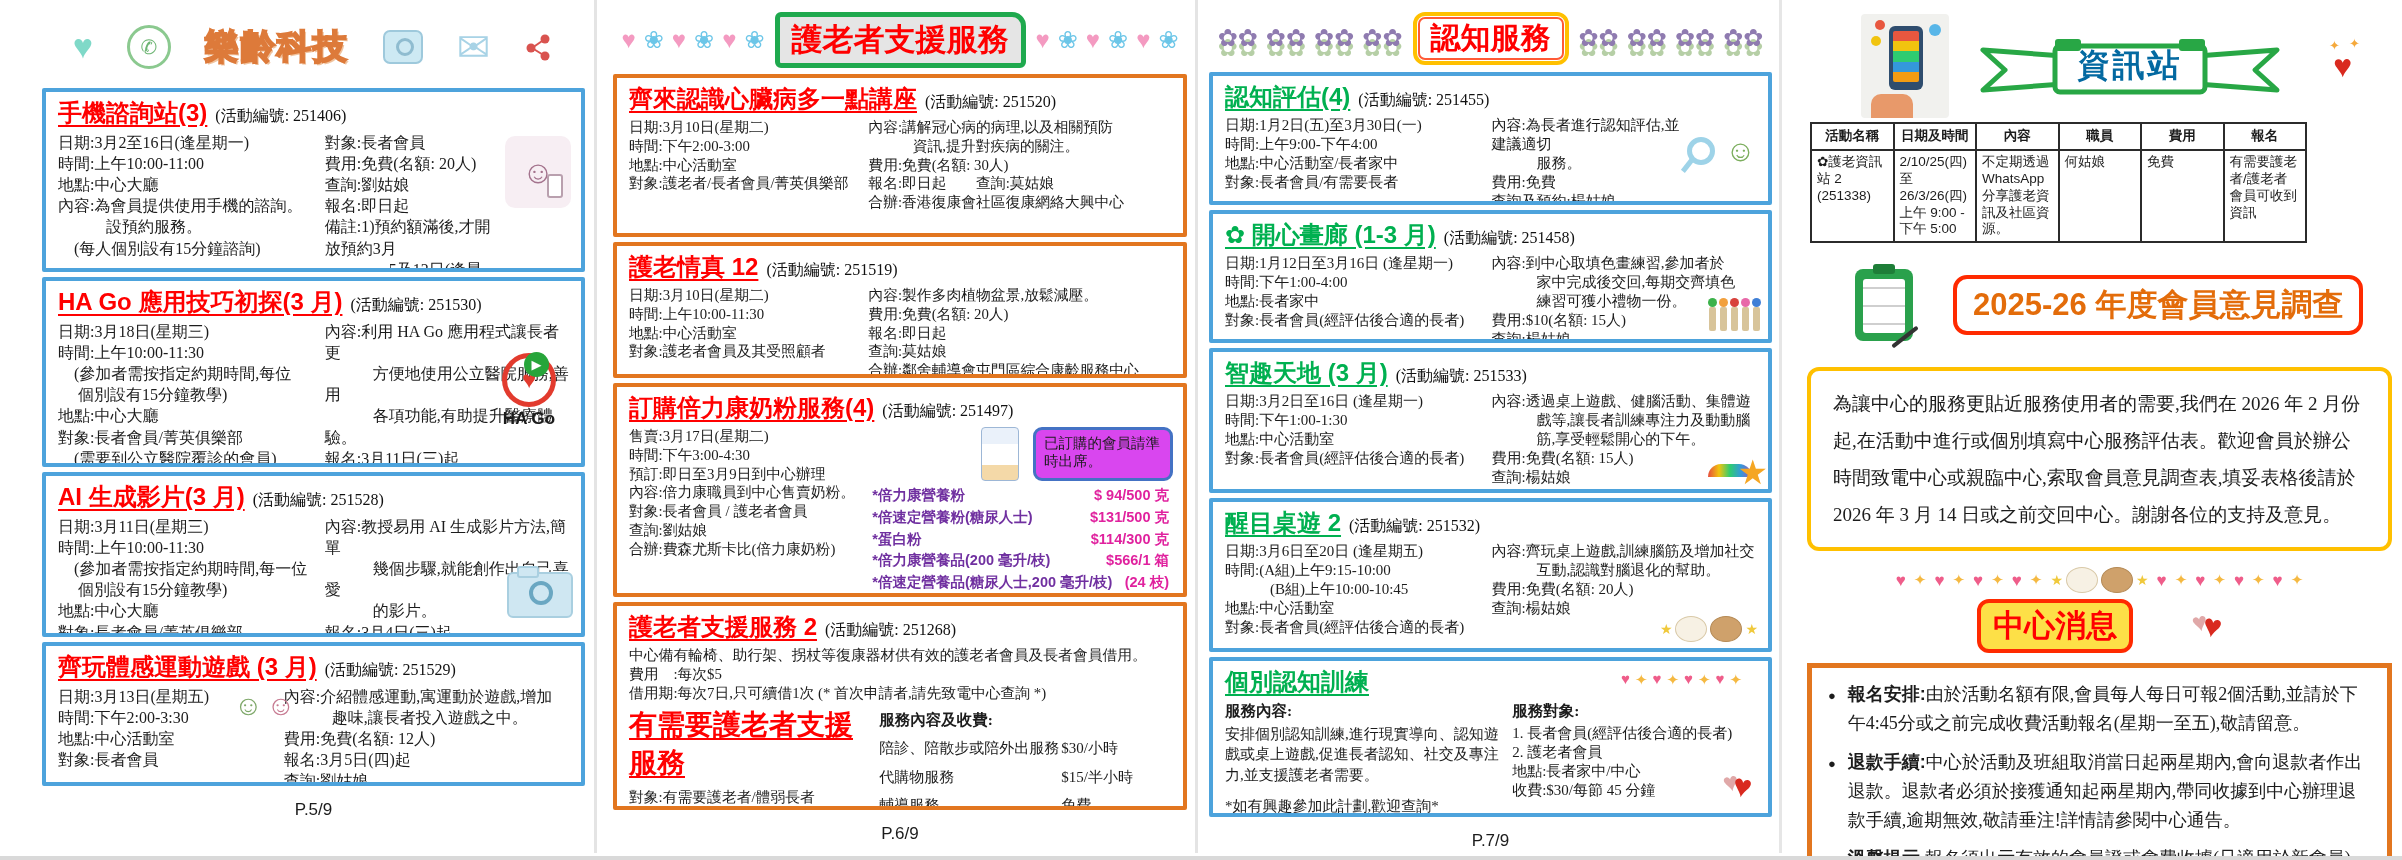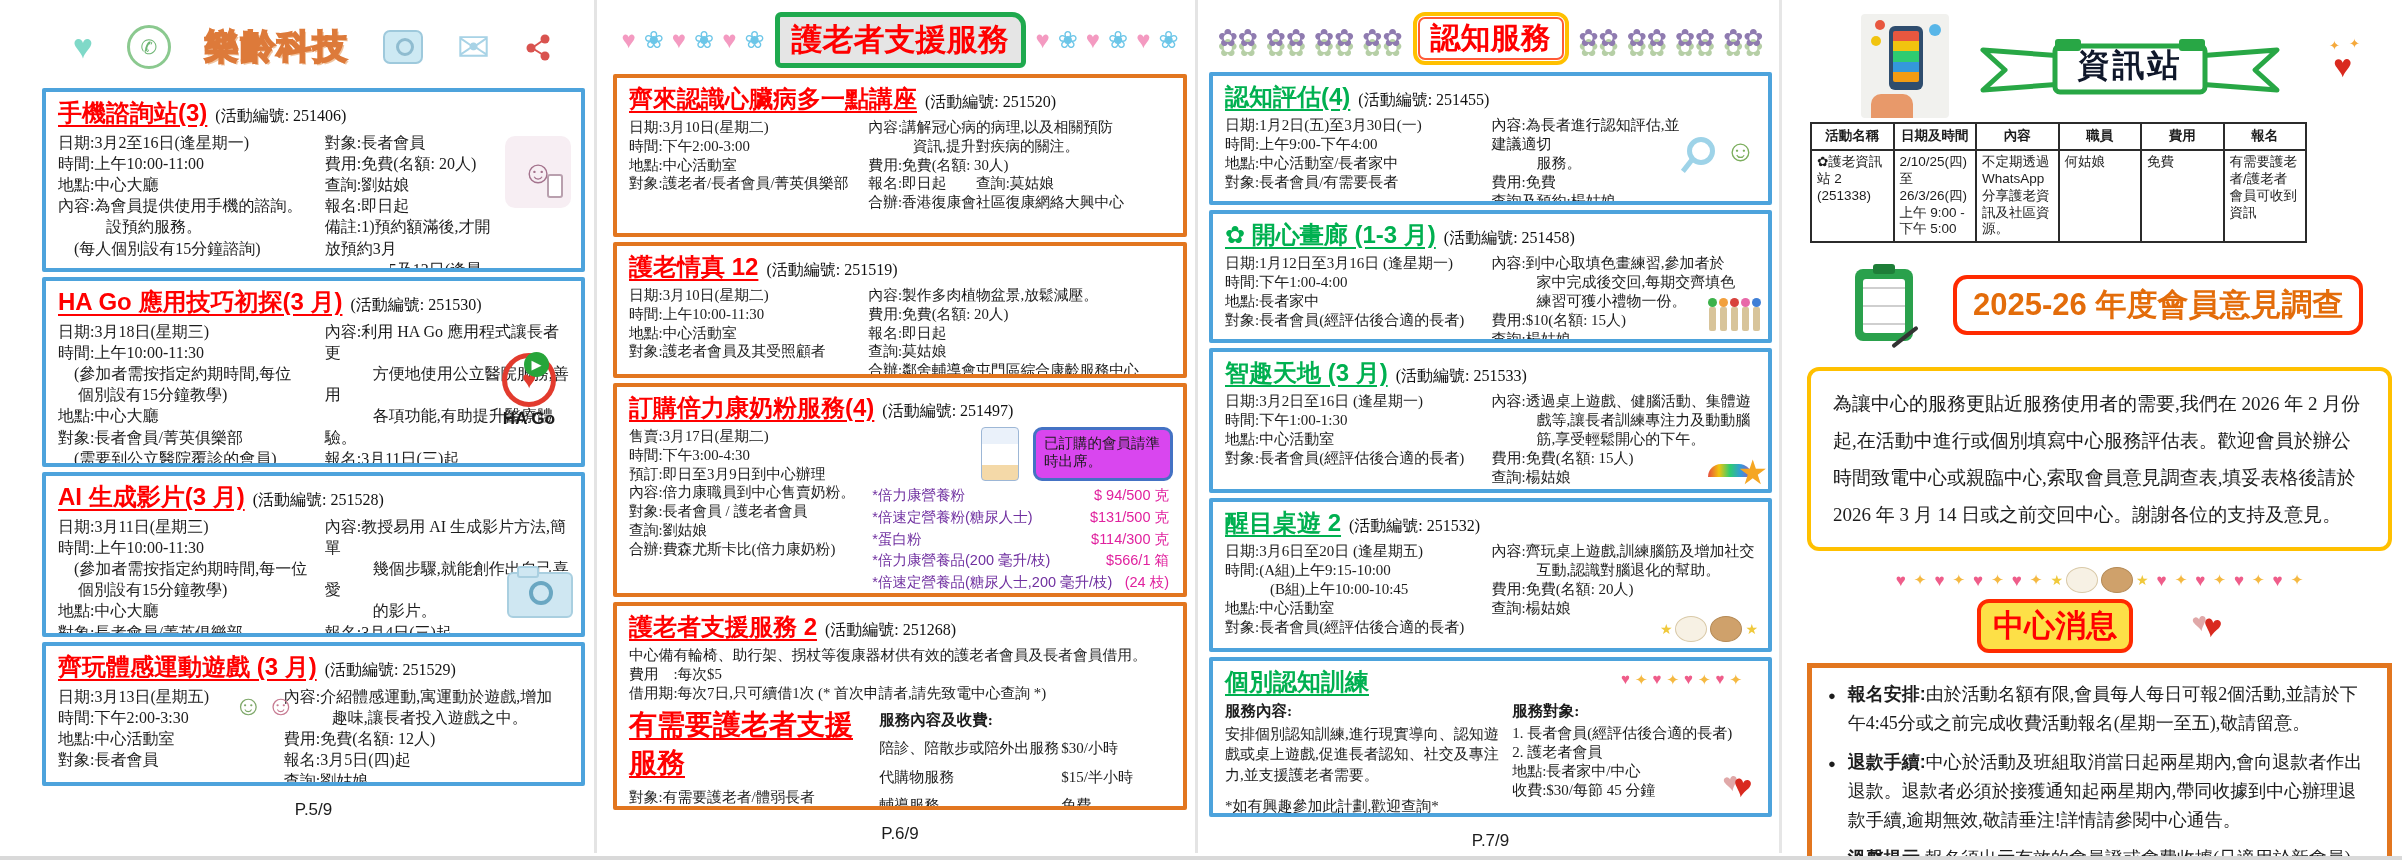--- a/index.html
+++ b/index.html
@@ -94,21 +94,21 @@
   .heartsart{display:flex;}
   .heartsart span{font-size:26px;}
   .hA{color:#e0a8a8;transform:rotate(-12deg);} .hB{color:#d92a1f;font-size:32px!important;transform:rotate(10deg);margin-left:-6px;}
   .art-p7b5{bottom:8px;right:16px;}
 
   
   .milk-body{display:flex;}
   .milk-left{flex:0 0 45%;}
   .milk-right{flex:1;position:relative;padding-left:4px;}
   .milk-toprow{display:flex;justify-content:flex-end;gap:14px;margin-bottom:4px;}
-  .price-row{display:flex;font-family:"Liberation Sans","DejaVu Sans",sans-serif;font-weight:400;font-size:14.5px;line-height:1.5;gap:10px;}
+  .price-row{display:flex;font-family:"Liberation Sans","DejaVu Sans",sans-serif;font-weight:700;font-size:14.5px;line-height:1.5;gap:10px;}
   .price-row .pi{color:#7030a0;}
   .price-row .pp{margin-left:auto;color:#e0219e;padding-right:4px;}
   .milk-note{color:#e0219e;font-family:"Liberation Sans","DejaVu Sans",sans-serif;font-weight:700;font-size:12.5px;line-height:1.35;margin-top:2px;white-space:pre-wrap;}
 
   
   .sup-intro .line{font-size:14.8px;}
   .sup-flex{display:flex;margin-top:4px;}
   .sup-left{flex:0 0 46%;}
   .sup-sub{font-family:"Liberation Sans","DejaVu Sans",sans-serif;font-weight:700;font-size:28px;color:#ff0000;
            text-decoration:underline;text-underline-offset:4px;margin-bottom:6px;}
@@ -132,21 +132,21 @@
   .phoneart{width:88px;height:104px;background:#f1f1ee;border-radius:4px;position:relative;flex:0 0 auto;}
   .ph-screen{position:absolute;left:28px;top:12px;width:34px;height:64px;background:#2f4d6e;border-radius:6px;}
   .ph-screen::after{content:"";position:absolute;inset:5px 4px 8px 4px;background:
       linear-gradient(#e8573f 0 20%,#f1c40f 20% 40%,#2ecc71 40% 60%,#3498db 60% 80%,#f39c12 80%);border-radius:2px;}
   .ph-hand{position:absolute;bottom:0;left:10px;width:42px;height:24px;background:#e8996a;border-radius:10px 10px 0 0;}
   .ph-dot1,.ph-dot2,.ph-dot3{position:absolute;border-radius:50%;}
   .ph-dot1{width:12px;height:12px;background:#58b6e8;right:8px;top:10px;}
   .ph-dot2{width:10px;height:10px;background:#f1c40f;left:10px;top:22px;}
   .ph-dot3{width:10px;height:10px;background:#e8573f;left:14px;top:6px;}
   .ribbon{position:relative;width:310px;height:64px;flex:0 0 auto;}
-  .ribbon-text{position:absolute;left:0;top:10px;width:100%;text-align:center;color:#0f172a;
+  .ribbon-text{position:absolute;left:0;top:10px;width:100%;text-align:center;color:#0369a1;
                font-family:"Liberation Sans","DejaVu Sans",sans-serif;font-weight:800;font-size:32px;letter-spacing:3px;}
   .balloon{position:relative;margin-left:22px;}
   .balloon .hb{color:#d92a1f;font-size:32px;}
   .balloon .r1,.balloon .r2{position:absolute;color:#f5a93c;font-size:13px;}
   .balloon .r1{top:-10px;left:-4px;} .balloon .r2{top:-12px;right:-8px;}
   table.info{border-collapse:collapse;margin-left:5px;table-layout:fixed;width:497px;
              font-family:"Liberation Sans","DejaVu Sans",sans-serif;font-size:13.5px;}
   table.info th,table.info td{border:2px solid #2b2b2b;padding:3px 5px;vertical-align:top;text-align:left;line-height:1.25;}
   table.info th{text-align:center;font-weight:700;padding:4px 2px;}
   td.pre{white-space:pre-line;}

